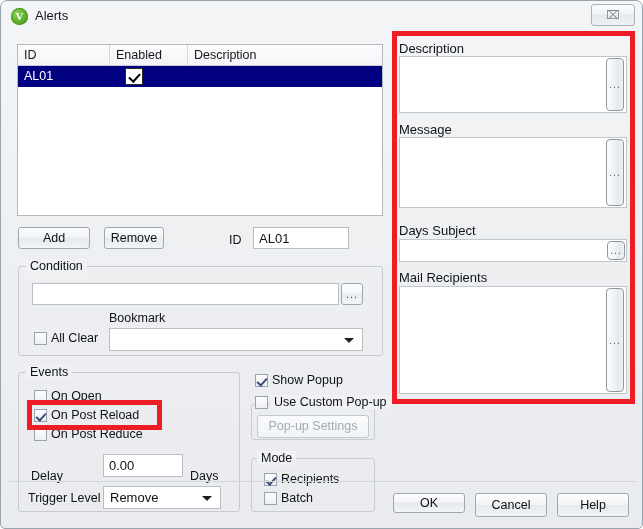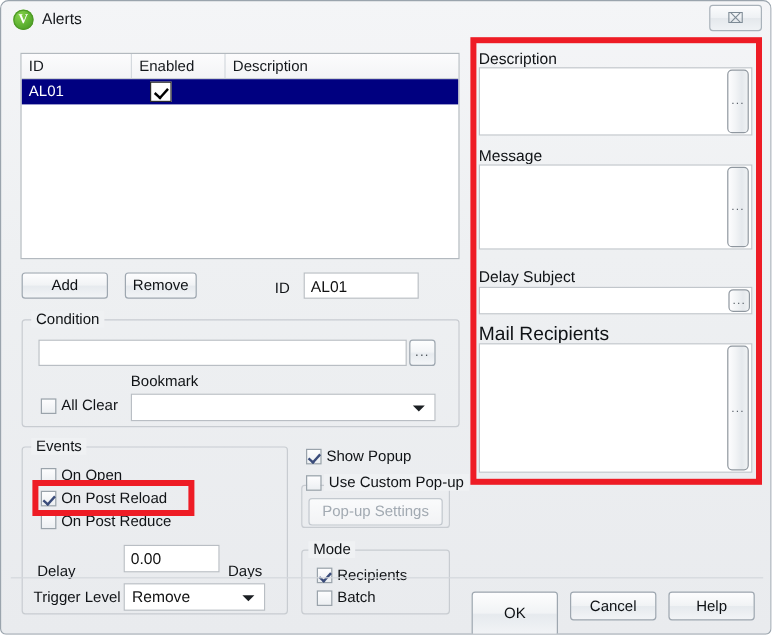--- a/index.html
+++ b/index.html
@@ -369,29 +369,29 @@
   <div class="label" style="left:280px;top:490px;">Batch</div>
 
   <div class="label" style="left:398px;top:40px;font-size:13px;">Description</div>
   <div class="textarea" style="left:398px;top:55px;width:228px;height:57px;"></div>
   <div class="vdots" style="left:605px;top:57px;width:18px;height:53px;">...</div>
 
   <div class="label" style="left:398px;top:121px;font-size:13px;">Message</div>
   <div class="textarea" style="left:398px;top:136px;width:228px;height:71px;"></div>
   <div class="vdots" style="left:605px;top:138px;width:18px;height:67px;">...</div>
 
-  <div class="label" style="left:398px;top:222px;font-size:13px;">Delay Subject</div>
+  <div class="label" style="left:398px;top:222px;font-size:13px;">Days Subject</div>
   <div class="textarea" style="left:398px;top:238px;width:228px;height:23px;"></div>
   <div class="vdots" style="left:606px;top:240px;width:18px;height:19px;">...</div>
 
-  <div class="label" style="left:398px;top:269px;font-size:16px;">Mail Recipients</div>
+  <div class="label" style="left:398px;top:269px;font-size:13px;">Mail Recipients</div>
   <div class="textarea" style="left:398px;top:285px;width:228px;height:108px;"></div>
   <div class="vdots" style="left:605px;top:287px;width:18px;height:104px;">...</div>
 
   <div id="bottom-sep"></div>
-  <div class="btn" style="left:392px;top:492px;width:72px;height:37px;">OK</div>
+  <div class="btn" style="left:392px;top:492px;width:72px;height:20px;">OK</div>
   <div class="btn" style="left:474px;top:492px;width:72px;height:24px;">Cancel</div>
   <div class="btn" style="left:556px;top:492px;width:72px;height:24px;">Help</div>
 
   <div class="annot" style="left:391px;top:30px;width:243px;height:373px;"></div>
   <div class="annot" style="left:26px;top:399px;width:135px;height:30px;"></div>
 
 </div>
 
 </body></html>

